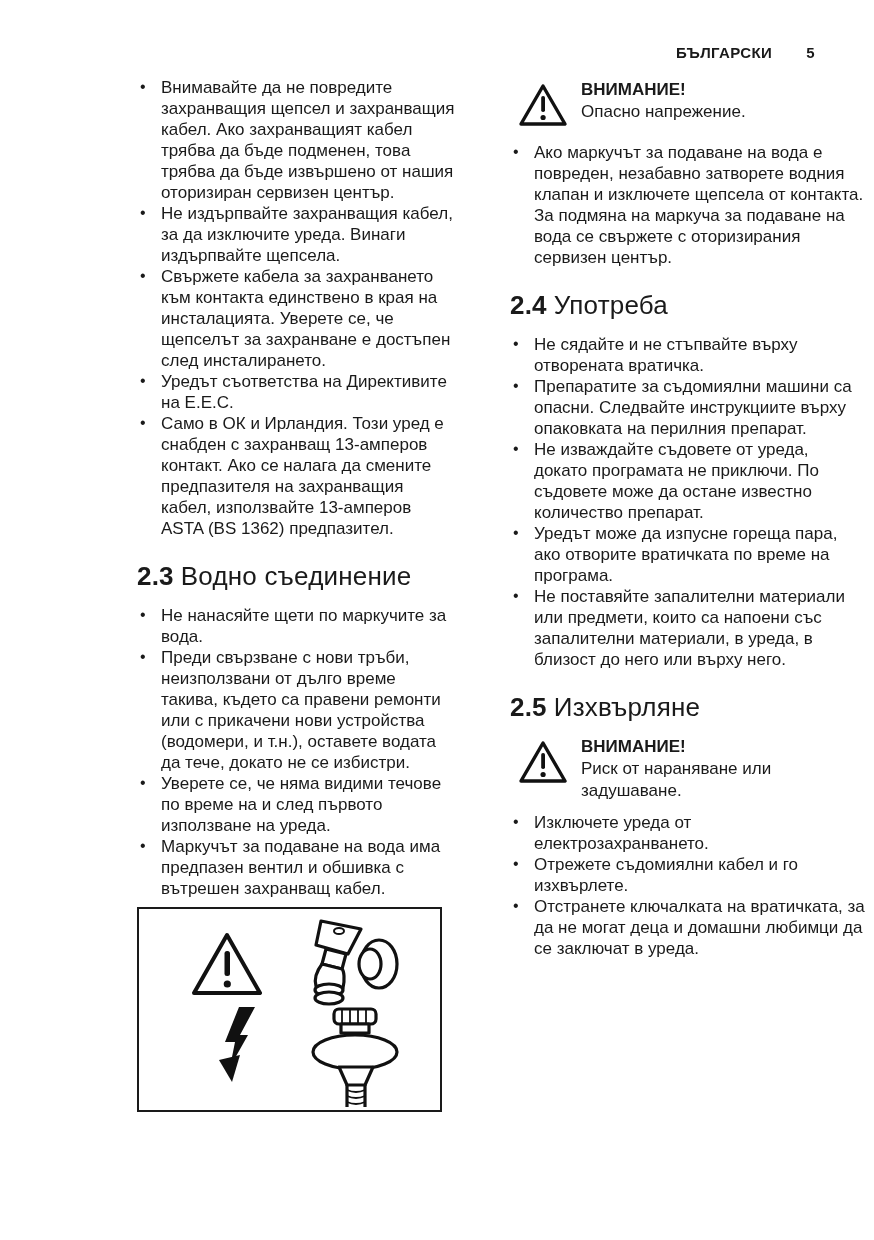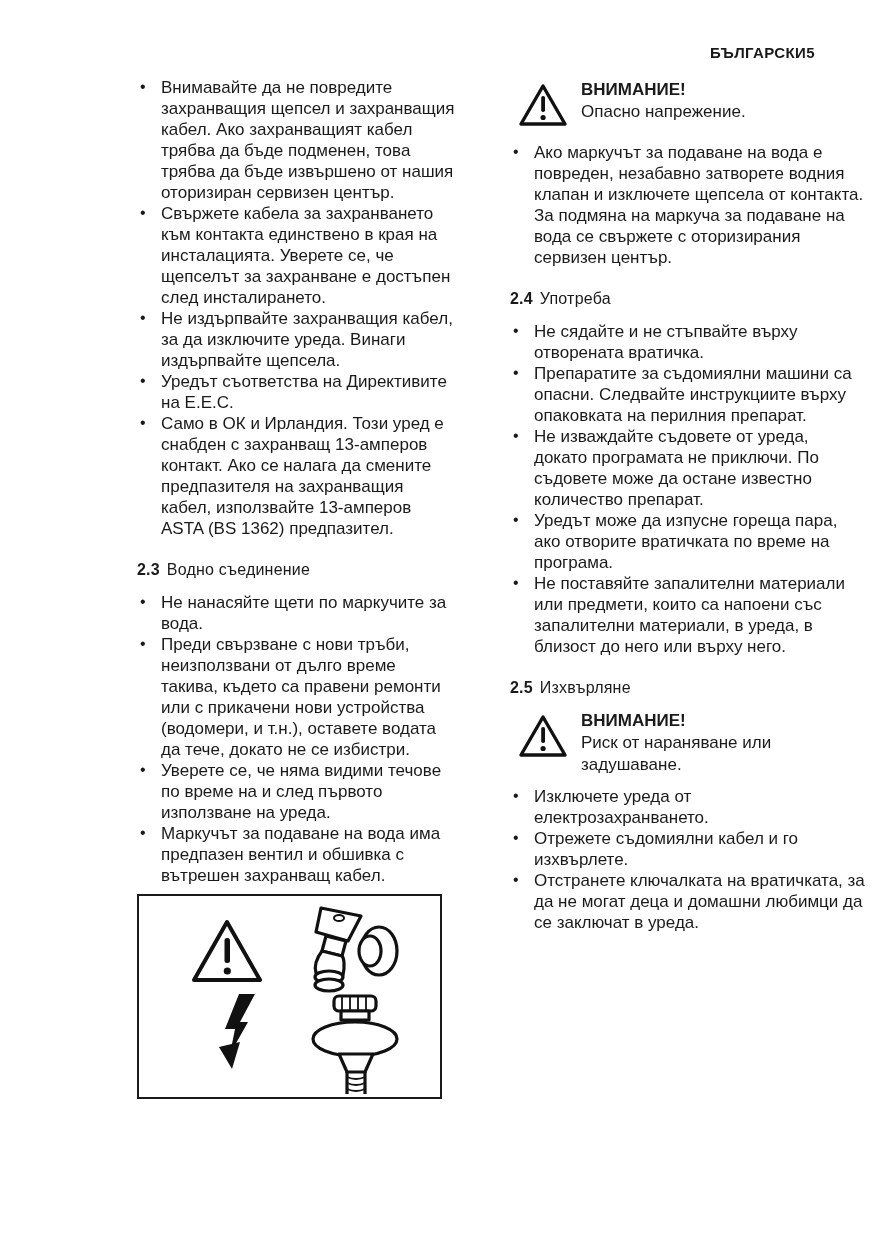--- a/index.html
+++ b/index.html
@@ -2,29 +2,29 @@
 <html><head>
 <meta charset="utf-8">
 <style>
   html,body{margin:0;padding:0;}
   body{
     width:874px;height:1240px;background:#ffffff;
     font-family:"Liberation Sans","DejaVu Sans",sans-serif;
     color:#1a1a1a;-webkit-font-smoothing:antialiased;
   }
   .page{box-sizing:border-box;width:874px;height:1240px;padding:44px 29px 0 137px;overflow:hidden;}
-  .header{display:flex;justify-content:flex-end;align-items:baseline;
+  .header{display:flex;justify-content:flex-end;align-items:baseline;gap:34px;
     font-size:15px;font-weight:bold;letter-spacing:.4px;margin:0 30px 16px 0;}
   .columns{display:flex;gap:55px;}
   .col-left{width:318px;flex:none;}
   .col-right{width:355px;flex:none;}
   ul.bullets{list-style:none;margin:0;padding:0;font-size:17px;line-height:21px;}
   ul.bullets li{position:relative;padding-left:24px;margin:0;}
   ul.bullets li::before{content:"\2022";position:absolute;left:3px;top:-1px;font-size:16px;}
-  h2{font-size:16px;font-weight:normal;margin:22px 0 13px 0;letter-spacing:.2px;}
+  h2{font-size:26px;font-weight:normal;margin:22px 0 13px 0;letter-spacing:.2px;}
   h2 .num{font-weight:bold;margin-right:7px;}
   .warning{display:flex;align-items:flex-start;margin:2px 0 10px 8px;}
   .warning .w-icon{flex:none;width:50px;padding-top:3px;}
   .warning .w-body{padding-left:13px;font-size:17px;line-height:22px;}
   .warning .w-title{font-weight:bold;}
   .mt14{margin-top:14px;}
   figure.diagram{margin:8px 0 0 0;width:305px;height:205px;box-sizing:border-box;
     border:2px solid #1a1a1a;background:#fff;}
 </style>
 </head>
@@ -35,22 +35,22 @@
   <div class="header">
     <span>БЪЛГАРСКИ</span>
     <span>5</span>
   </div>
 
   <div class="columns">
 
     <div class="col-left">
       <ul class="bullets">
         <li>Внимавайте да не повредите захранващия щепсел и захранващия кабел. Ако захранващият кабел трябва да бъде подменен, това трябва да бъде извършено от нашия оторизиран сервизен център.</li>
+        <li>Не издърпвайте захранващия кабел, за да изключите уреда. Винаги издърпвайте щепсела.</li>
         <li>Свържете кабела за захранването към контакта единствено в края на инсталацията. Уверете се, че щепселът за захранване е достъпен след инсталирането.</li>
-        <li>Не издърпвайте захранващия кабел, за да изключите уреда. Винаги издърпвайте щепсела.</li>
         <li>Уредът съответства на Директивите на Е.Е.С.</li>
         <li>Само в ОК и Ирландия. Този уред е снабден с захранващ 13-амперов контакт. Ако се налага да смените предпазителя на захранващия кабел, използвайте 13-амперов ASTA (BS 1362) предпазител.</li>
       </ul>
 
       <h2><span class="num">2.3</span><span>Водно съединение</span></h2>
 
       <ul class="bullets">
         <li>Не нанасяйте щети по маркучите за вода.</li>
         <li>Преди свързване с нови тръби, неизползвани от дълго време такива, където са правени ремонти или с прикачени нови устройства (водомери, и т.н.), оставете водата да тече, докато не се избистри.</li>
         <li>Уверете се, че няма видими течове по време на и след първото използване на уреда.</li>

